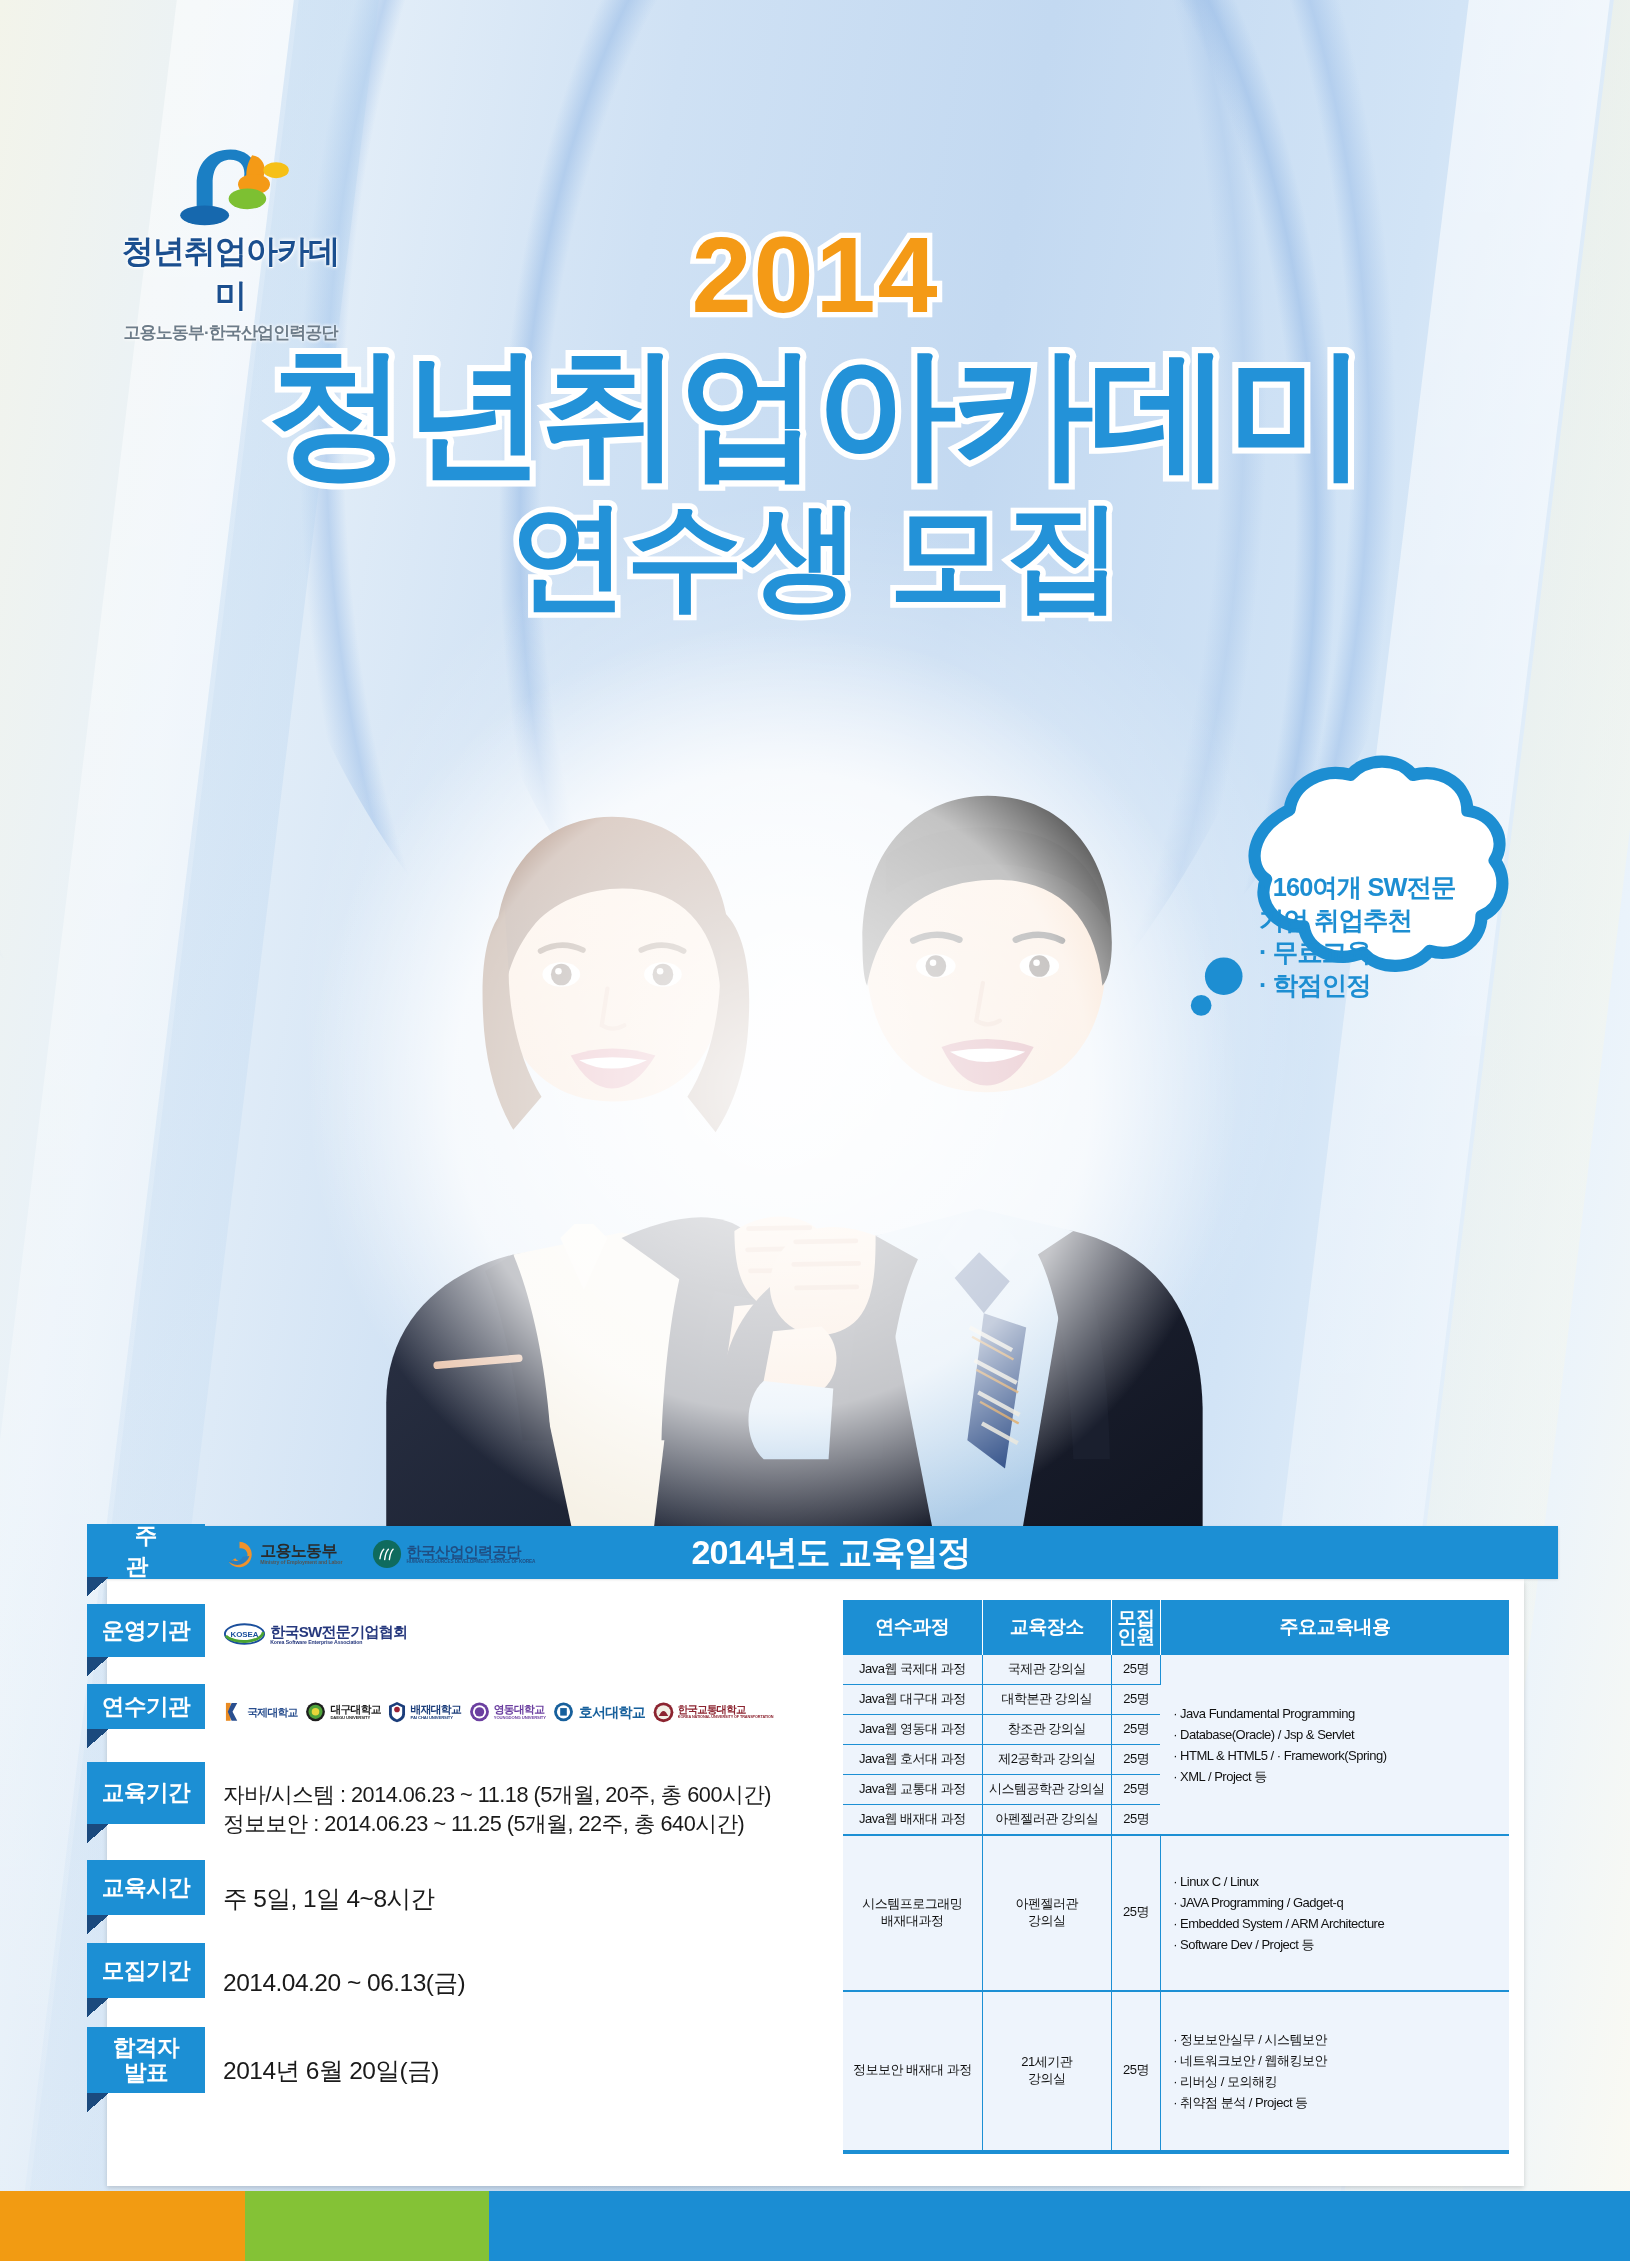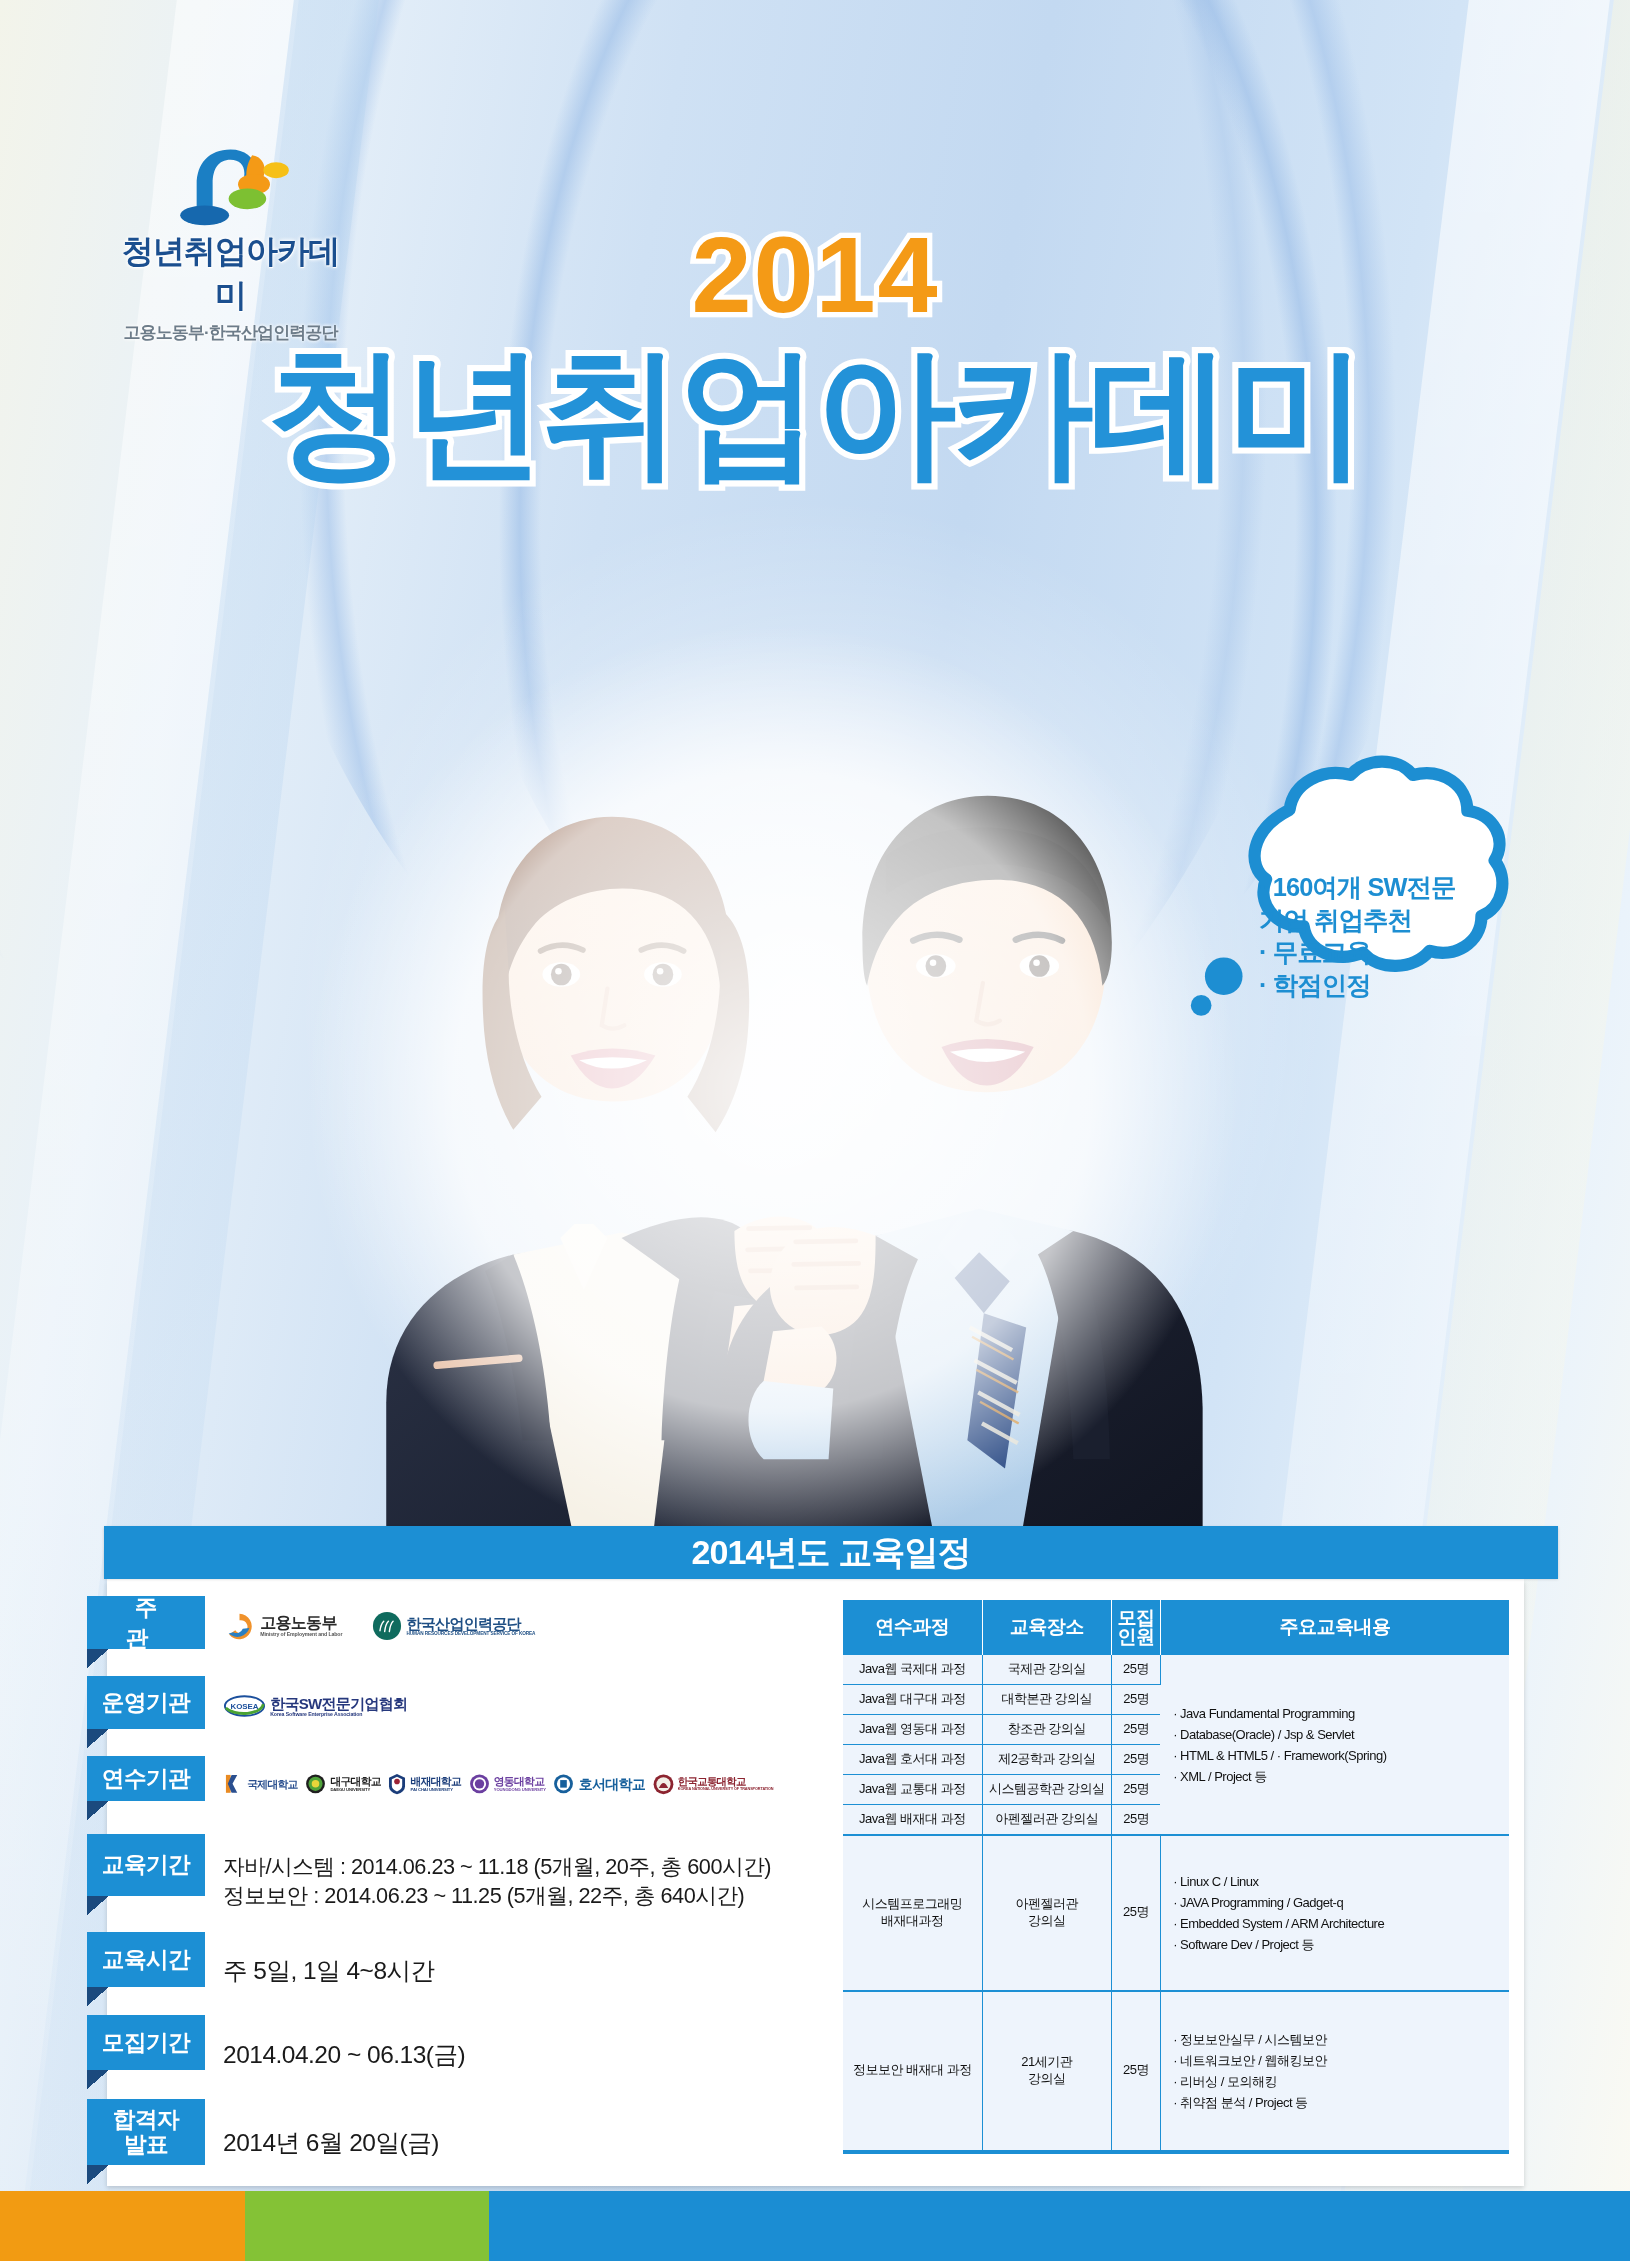--- a/index.html
+++ b/index.html
@@ -61,21 +61,21 @@
   #schedbar{position:absolute;left:104px;top:1526px;width:1454px;height:53px;z-index:9;
     background:#1c8fd4;box-shadow:0 1.4px 2.8px rgba(0,0,0,.18);
     display:flex;align-items:center;justify-content:center;}
   #schedbar .t{color:#fff;font-size:34px;font-weight:bold;letter-spacing:-0.9px;}
 
   
   #panel{position:absolute;left:107px;top:1579px;width:1417px;height:607px;z-index:8;
     background:#fff;box-shadow:0 2.8px 4.7px rgba(0,0,0,.16);}
 
   
-  #leftcol{position:absolute;left:87px;top:1596px;width:715px;z-index:10;}
+  #leftcol{position:absolute;left:87px;top:1524px;width:715px;z-index:10;}
   .irow{position:relative;display:flex;align-items:flex-start;margin-bottom:2.8px;}
   .tab{position:relative;width:118px;flex:0 0 118px;background:#1c8fd4;color:#fff;
        font-weight:bold;font-size:22.6px;letter-spacing:-0.5px;text-align:center;
        display:flex;align-items:center;justify-content:center;box-sizing:border-box;padding:4.7px 1.9px;}
   .tab .fold{position:absolute;left:0;top:100%;width:21.7px;height:19px;
        background:linear-gradient(to bottom right,#1b4a7e 50%,transparent 50%);}
   .tab.wide{letter-spacing:18px;text-indent:18px;}
   .tab.two{line-height:1.12;}
   .ival{flex:1;padding-left:18px;font-size:21.7px;color:#1a1a1a;letter-spacing:-0.5px;
         line-height:1.34;align-self:center;margin-top:18px;}
@@ -134,20 +134,21 @@
     <ellipse cx="247" cy="62" rx="27" ry="17" fill="#f6c017"></ellipse>
     <ellipse cx="186" cy="123" rx="40" ry="22" fill="#7dc032"></ellipse>
   </svg>
   <div class="logo-ko">청년취업아카데미</div>
   <div class="logo-sub">고용노동부·한국산업인력공단</div>
 </div>
 
 <div id="head">
   <div class="yr">2014</div>
   <div class="t1">청년취업아카데미</div>
+  <div class="t2">연수생 모집</div>
 </div>
 
 <div id="photo">
   <div class="ph-glow"></div>
   <svg width="847" height="857" viewBox="0 0 1800 1820">
     <defs>
       <linearGradient id="skin" x1="0" y1="0" x2="0" y2="1">
         <stop offset="0" stop-color="#fce3cd"></stop>
           <stop offset="1" stop-color="#f2cdb0"></stop>
       </linearGradient>

